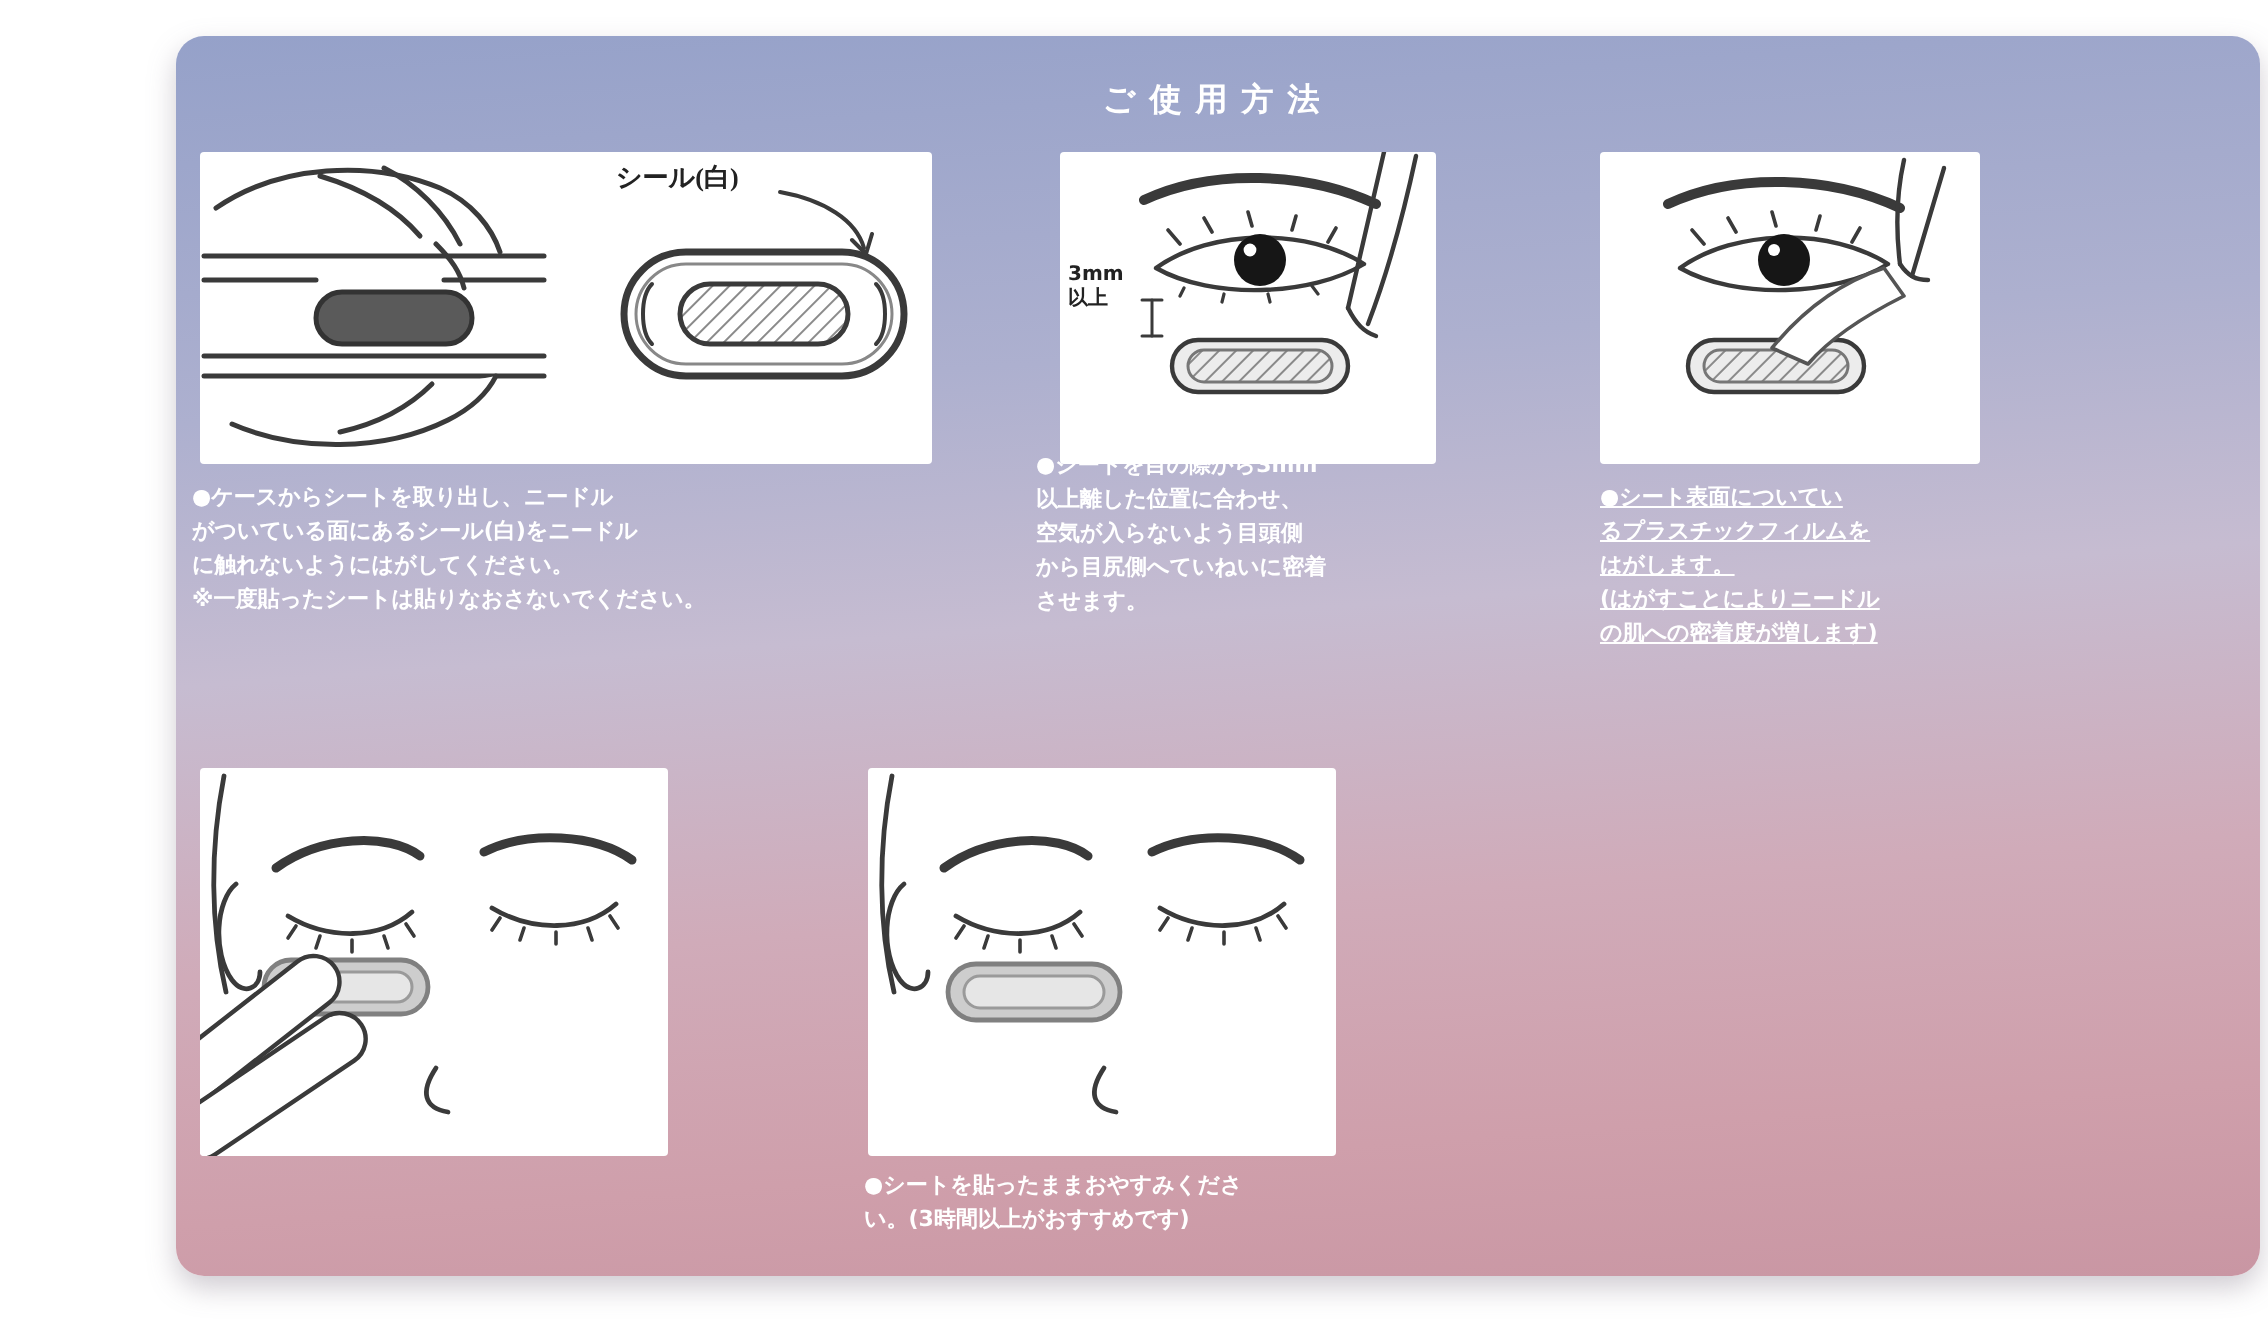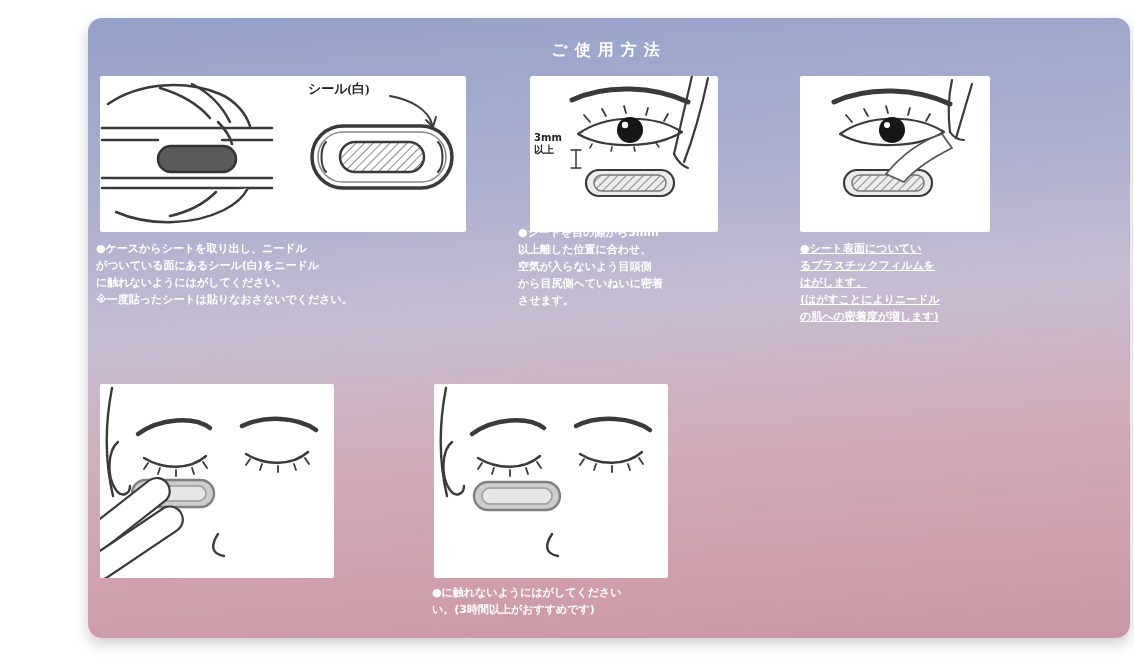--- a/index.html
+++ b/index.html
@@ -213,17 +213,17 @@
           <path d="M48,79 L44,85 M60,84 L58,90 M76,86 L76,92 M92,84 L94,90 M103,78 L107,84" stroke-width="1.8"></path>
           <path d="M146,70 C166,82 192,82 208,68"></path>
           <path d="M150,75 L146,81 M162,80 L160,86 M178,82 L178,88 M194,80 L196,86 M205,74 L209,80" stroke-width="1.8"></path>
           <path d="M118,150 C110,162 112,170 124,172"></path>
           <rect x="40" y="98" width="86" height="28" rx="14" fill="#cdcdcd" stroke="#808080"></rect>
           <rect x="48" y="104" width="70" height="16" rx="8" fill="#e6e6e6" stroke="#9a9a9a" stroke-width="1.5"></rect>
         </g>
       </svg>
     </div>
 
-    <p class="step-text t5">●に触れないようにはがしてください
+    <p class="step-text t5">●シートを貼ったままおやすみくださ
 い。(3時間以上がおすすめです)</p>
 
   </div>
 </div>
 
 </body></html>

